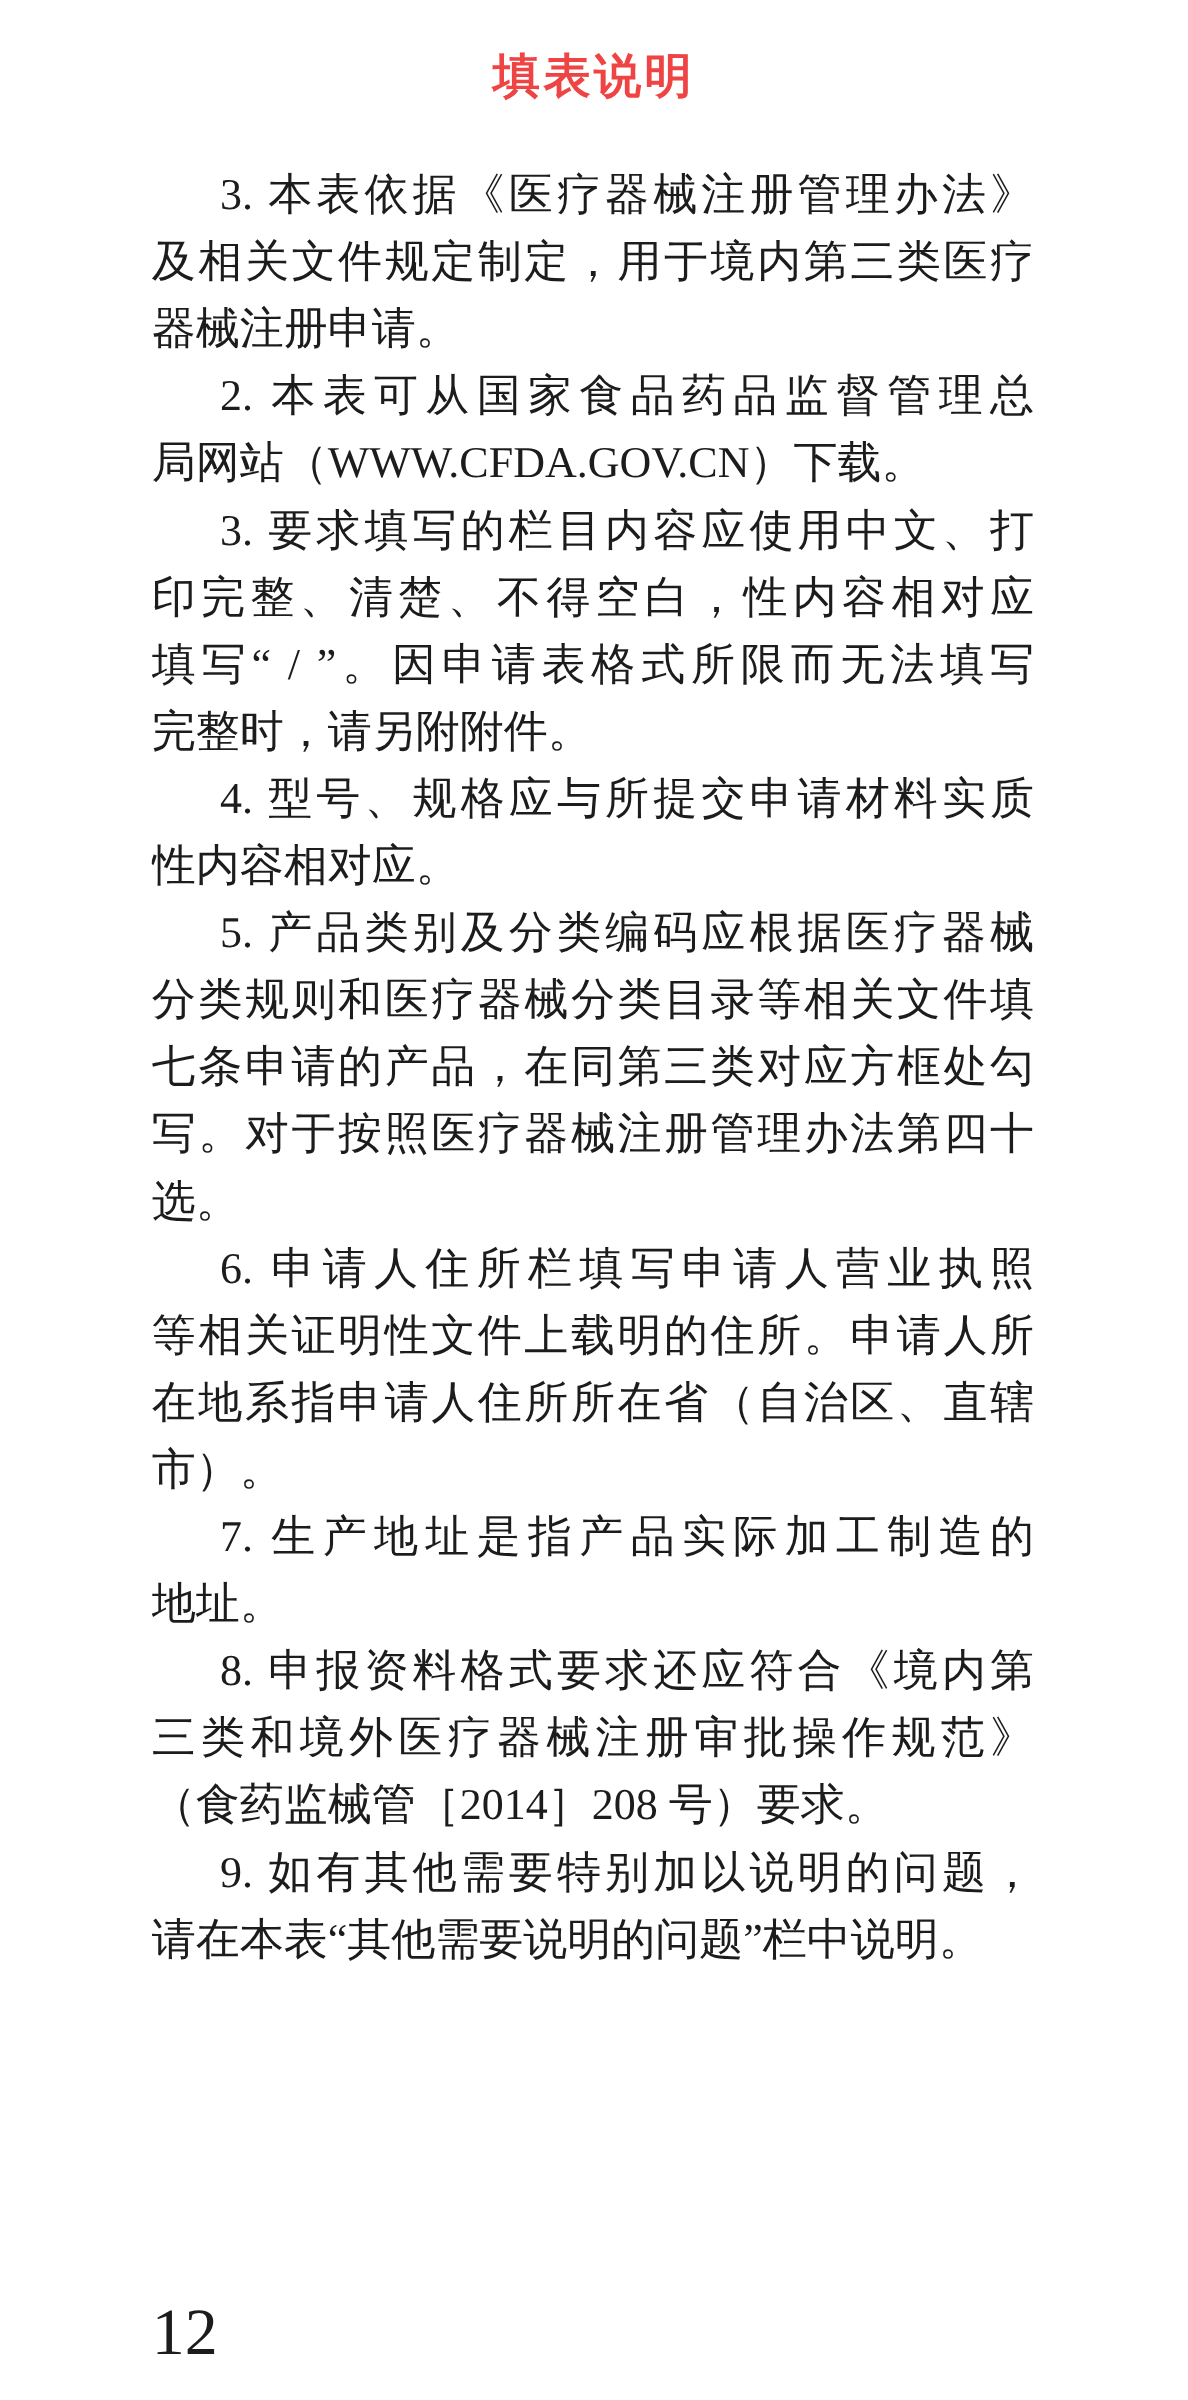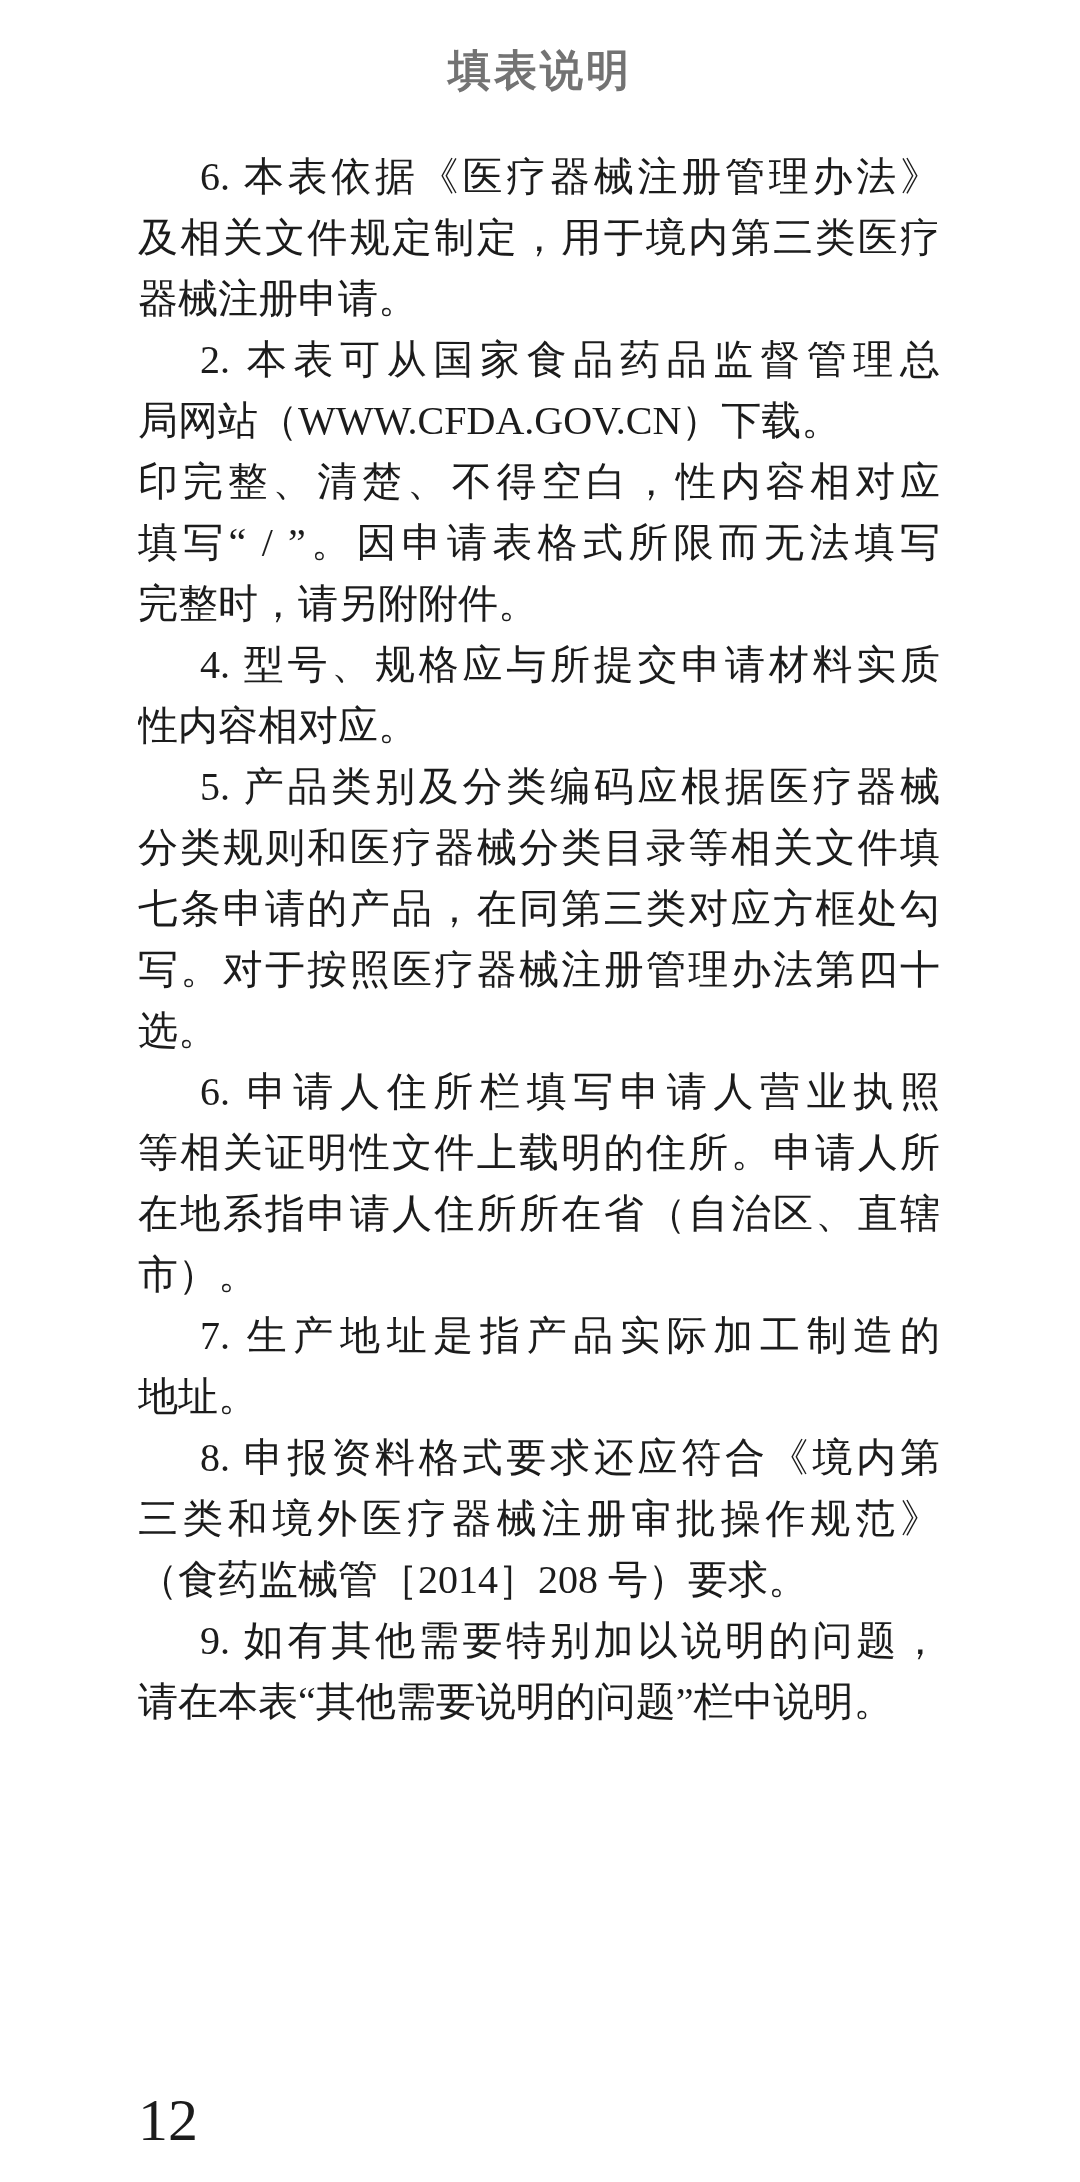--- a/index.html
+++ b/index.html
@@ -19,21 +19,21 @@
   .doc-title {
     margin: 0;
     padding-top: 40px;
     height: 60px;
     line-height: 60px;
     text-align: center;
     font-family: "Liberation Sans", "DejaVu Sans", sans-serif;
     font-weight: bold;
     font-size: 43px;
     letter-spacing: 3px;
-    color: #737373;
+    color: #ef4444;
   }
   .doc-body {
     margin: 46px 140px 0 138px; 
   }
   .paragraph {
     margin: 0;
     padding: 0;
   }
   .line {
     height: 61px;
@@ -61,29 +61,30 @@
   }
 </style>
 </head>
 <body>
 
 <div class="page">
   <h1 class="doc-title">填表说明</h1>
 
   <div class="doc-body">
       <div class="paragraph">
-        <div class="line first">6. 本表依据《医疗器械注册管理办法》</div>
+        <div class="line first">3. 本表依据《医疗器械注册管理办法》</div>
         <div class="line">及相关文件规定制定，用于境内第三类医疗</div>
         <div class="line last">器械注册申请。</div>
       </div>
       <div class="paragraph">
         <div class="line first">2. 本表可从国家食品药品监督管理总</div>
         <div class="line last">局网站（WWW.CFDA.GOV.CN）下载。</div>
       </div>
       <div class="paragraph">
+        <div class="line first">3. 要求填写的栏目内容应使用中文、打</div>
         <div class="line">印完整、清楚、不得空白，性内容相对应</div>
         <div class="line">填写“ / ”。因申请表格式所限而无法填写</div>
         <div class="line last">完整时，请另附附件。</div>
       </div>
       <div class="paragraph">
         <div class="line first">4. 型号、规格应与所提交申请材料实质</div>
         <div class="line last">性内容相对应。</div>
       </div>
       <div class="paragraph">
         <div class="line first">5. 产品类别及分类编码应根据医疗器械</div>

